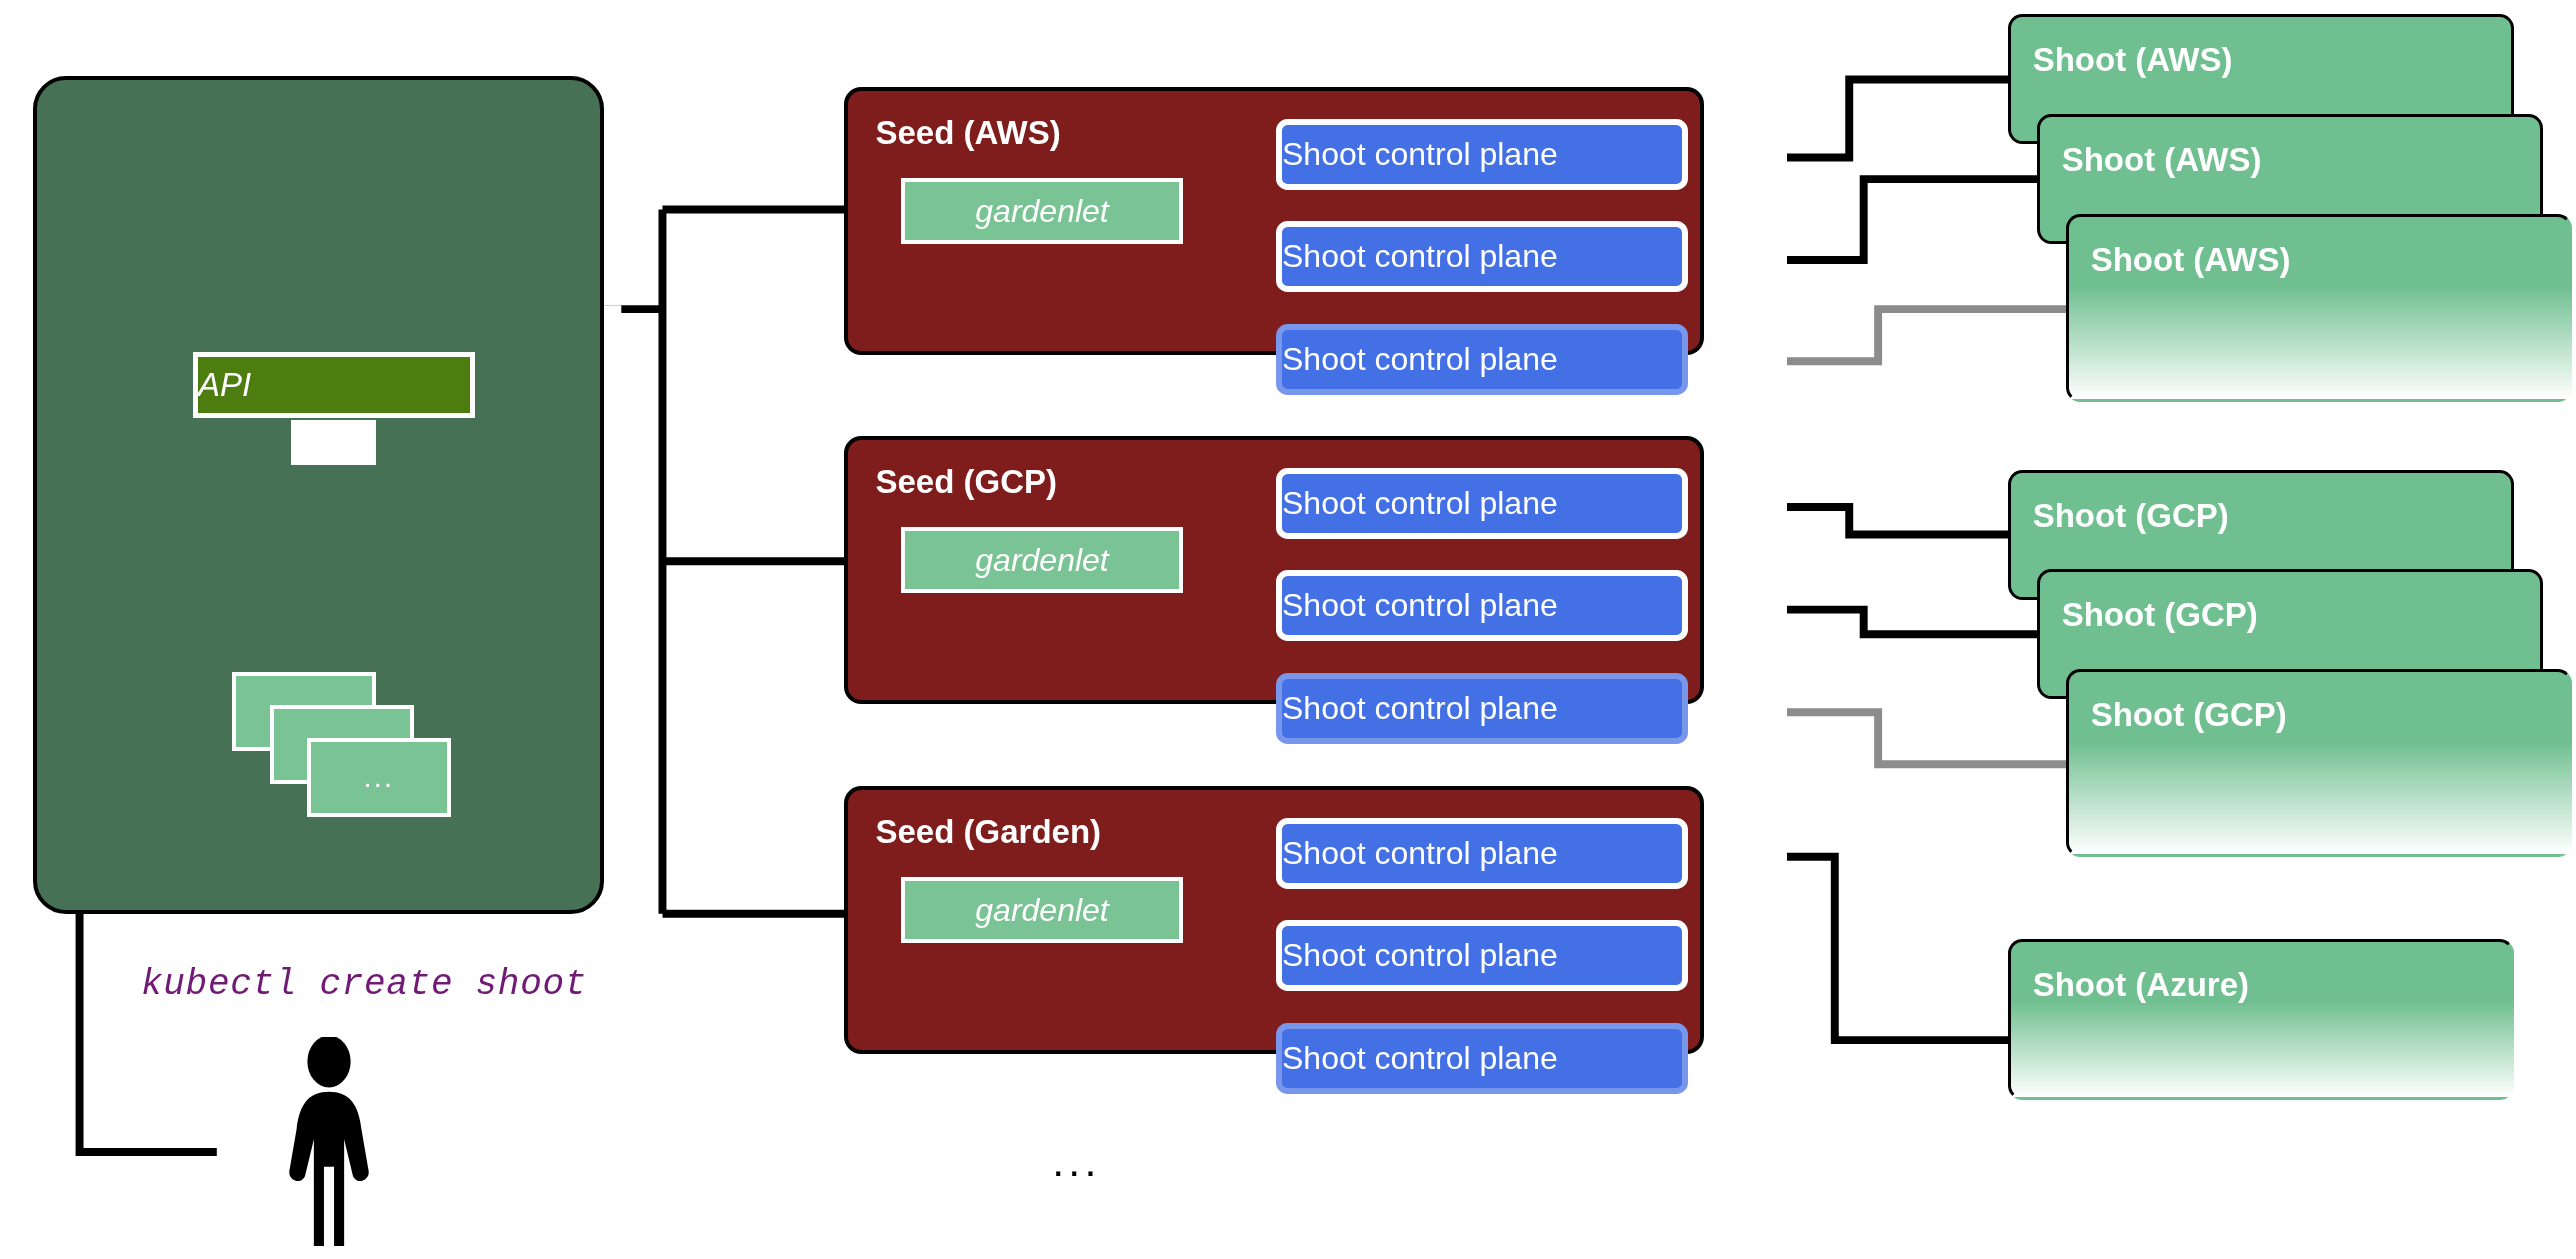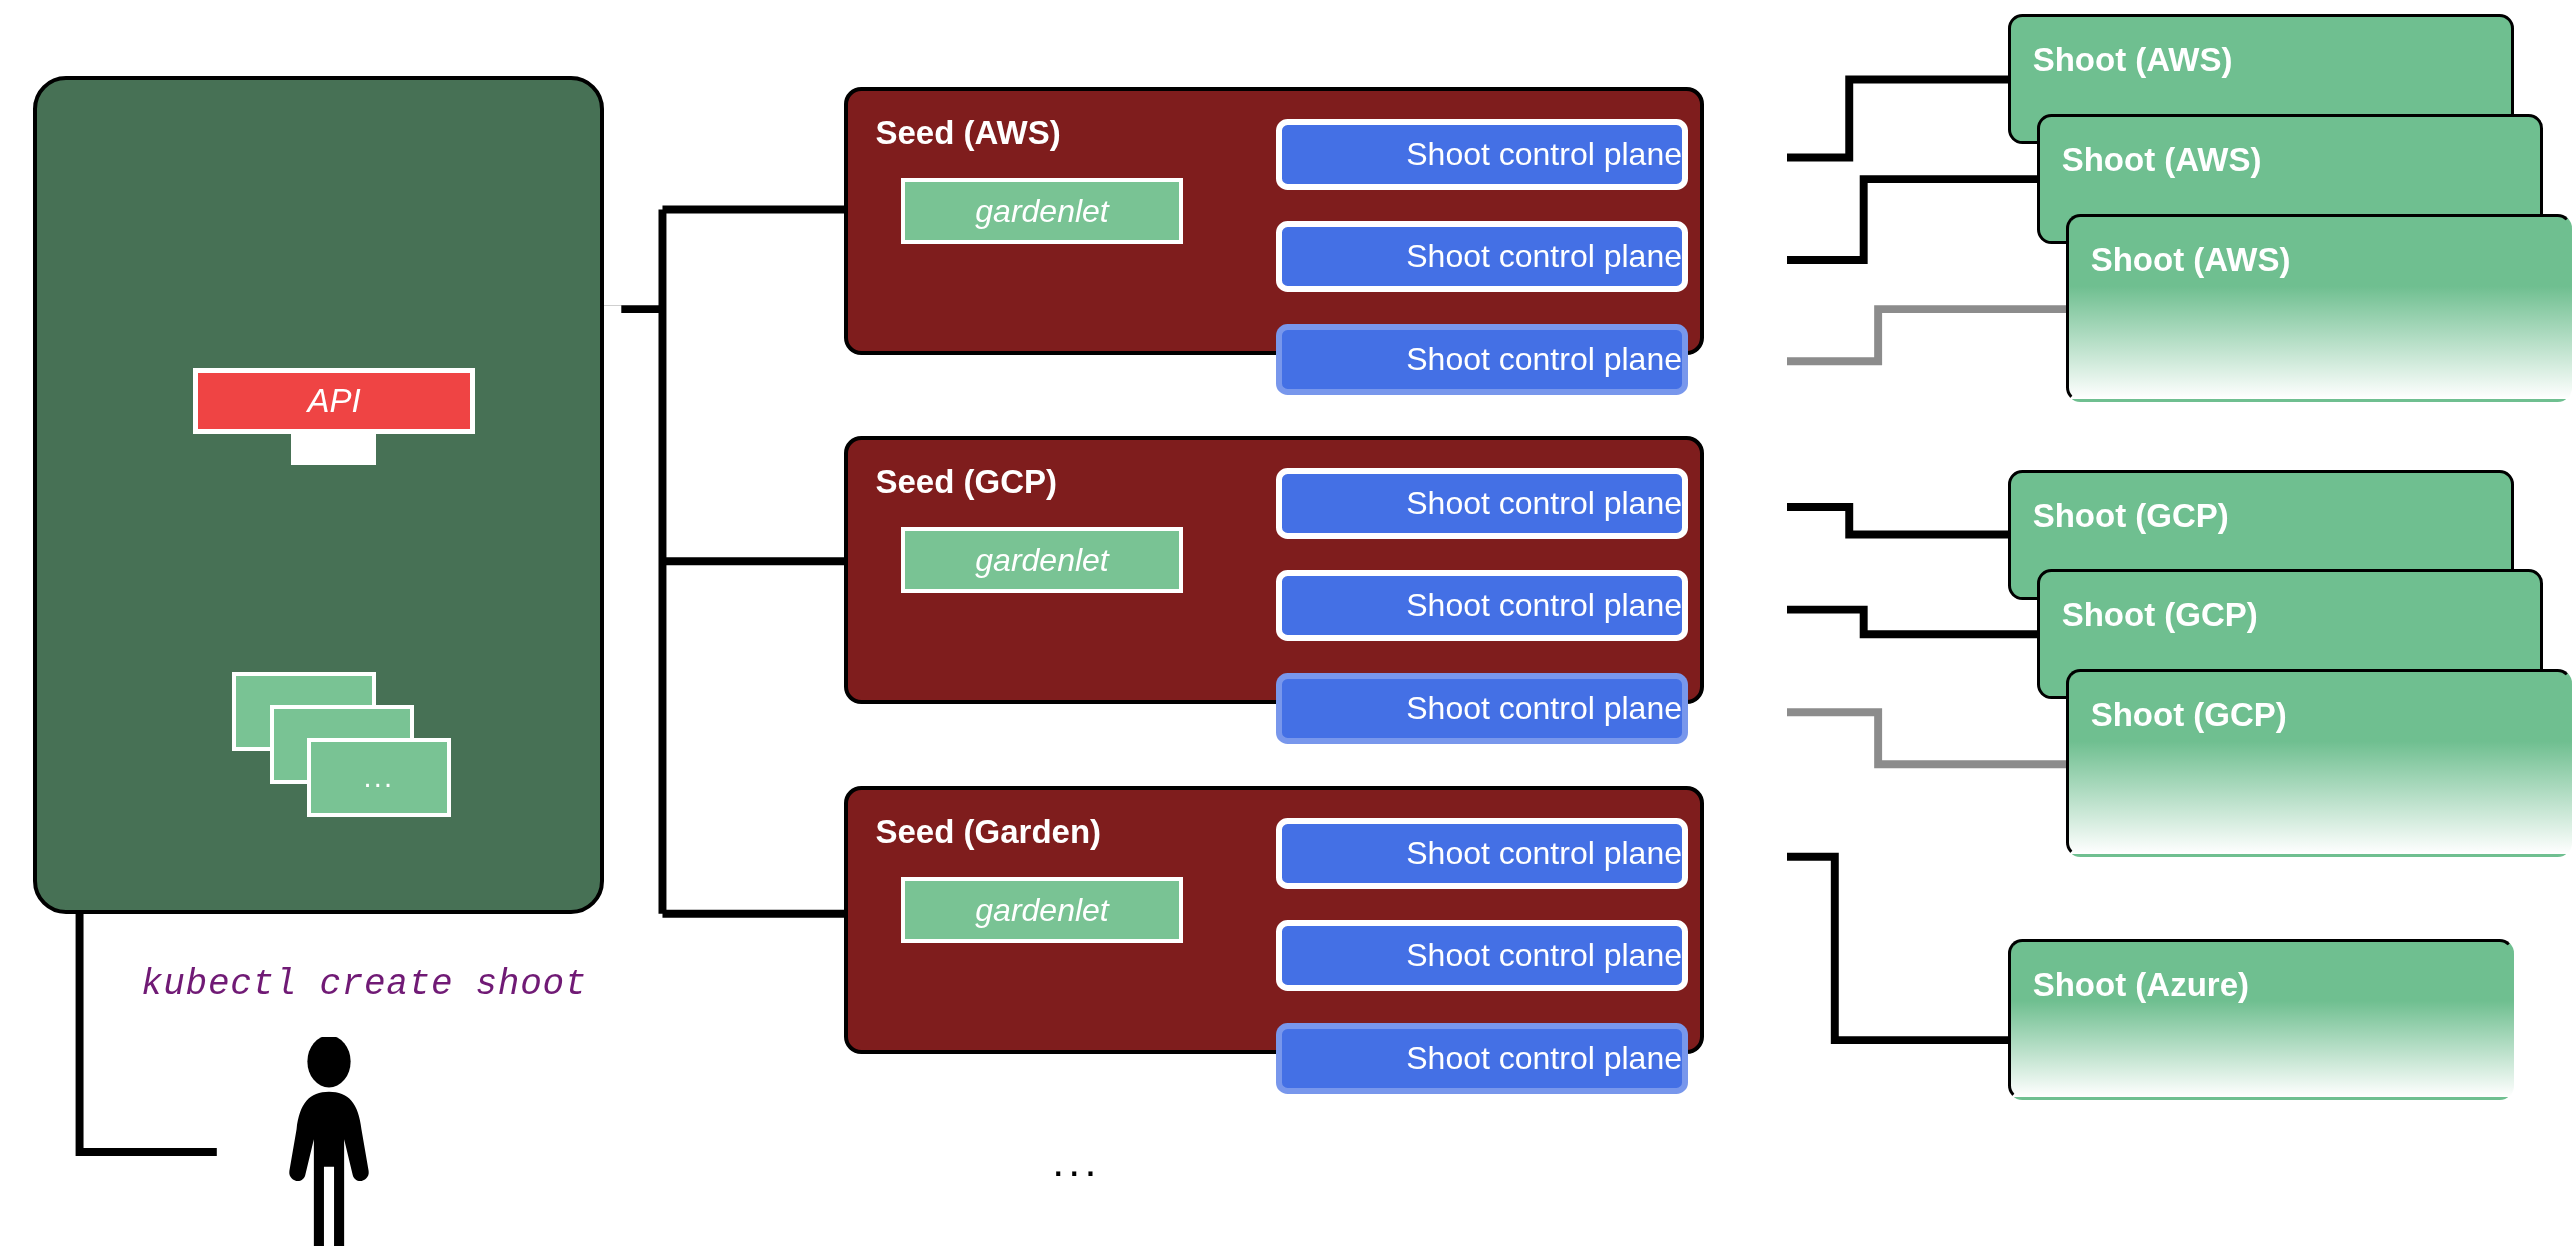--- a/index.html
+++ b/index.html
@@ -7,23 +7,23 @@
        font-family:"Liberation Sans",sans-serif;}
   #stage{position:absolute;left:0;top:0;width:2576px;height:1259px;}
   .svg-layer{position:absolute;left:0;top:0;width:2576px;height:1259px;pointer-events:none;}
 
   
   .garden-cluster{position:absolute;left:33px;top:76px;width:571px;height:838px;
     background:#477155;border:4.3px solid #000;border-radius:33px;box-sizing:border-box;}
   .garden-title{position:absolute;left:52px;top:35px;color:#fff;font-size:45px;font-weight:bold;
     letter-spacing:0.4px;white-space:nowrap;}
 
-  .api-box{position:absolute;left:156px;top:288px;width:282px;height:66px;
-    background:#ef4444;border:5px solid #fff;box-sizing:border-box;
-    display:flex;align-items:center;justify-content:center;}
+  .api-box{position:absolute;left:156px;top:272px;width:282px;height:66px;
+    background:#4d7c0f;border:5px solid #fff;box-sizing:border-box;
+    display:flex;align-items:center;}
   .api-box span{color:#fff;font-size:33px;font-style:italic;font-weight:500;}
 
   .api-etcd-link{position:absolute;left:254px;top:340px;width:85px;height:45px;background:#fff;}
 
   .etcd{position:absolute;left:156px;top:368px;width:282px;height:116px;}
   .etcd .body{position:absolute;left:0;top:20px;width:282px;height:75px;
     background:#79C394;border-left:5px solid #fff;border-right:5px solid #fff;box-sizing:border-box;}
   .etcd .top{position:absolute;left:0;top:0px;width:282px;height:42px;border-radius:50%;
     background:#79C394;border:5px solid #fff;box-sizing:border-box;}
   .etcd .bot{position:absolute;left:0;top:75px;width:282px;height:42px;border-radius:50%;
@@ -52,21 +52,21 @@
   .seed.gcp{left:844px;top:436px;}
   .seed.azure{left:844px;top:786px;}
   .seed-title{position:absolute;left:27.5px;top:23px;color:#fff;font-size:33px;font-weight:bold;
     white-space:nowrap;}
   .gardenlet{position:absolute;left:53px;top:87px;width:282px;height:66px;background:#79C394;
     border:4.3px solid #fff;box-sizing:border-box;display:flex;align-items:center;justify-content:center;}
   .gardenlet span{color:#fff;font-size:32px;font-style:italic;font-weight:500;}
 
   .cp{position:absolute;left:428px;width:412px;height:71px;background:#4470E5;
     border:6.5px solid #fff;border-radius:11.6px;box-sizing:border-box;
-    display:flex;align-items:center;justify-content:flex-end;}
+    display:flex;align-items:center;justify-content:flex-start;}
   .cp span{color:#fff;font-size:32px;font-weight:500;white-space:nowrap;}
   .cp.r1{top:27.5px;}
   .cp.r2{top:130px;}
   .cp.r3{top:233px;border-color:rgba(255,255,255,0.28);}
 
   
   .shoot{position:absolute;border:3.6px solid #000;border-radius:14.4px;box-sizing:border-box;
     background:#6FBF90;}
   .shoot .lab{position:absolute;left:21.7px;top:24px;color:#fff;font-size:33px;font-weight:bold;
     white-space:nowrap;}

